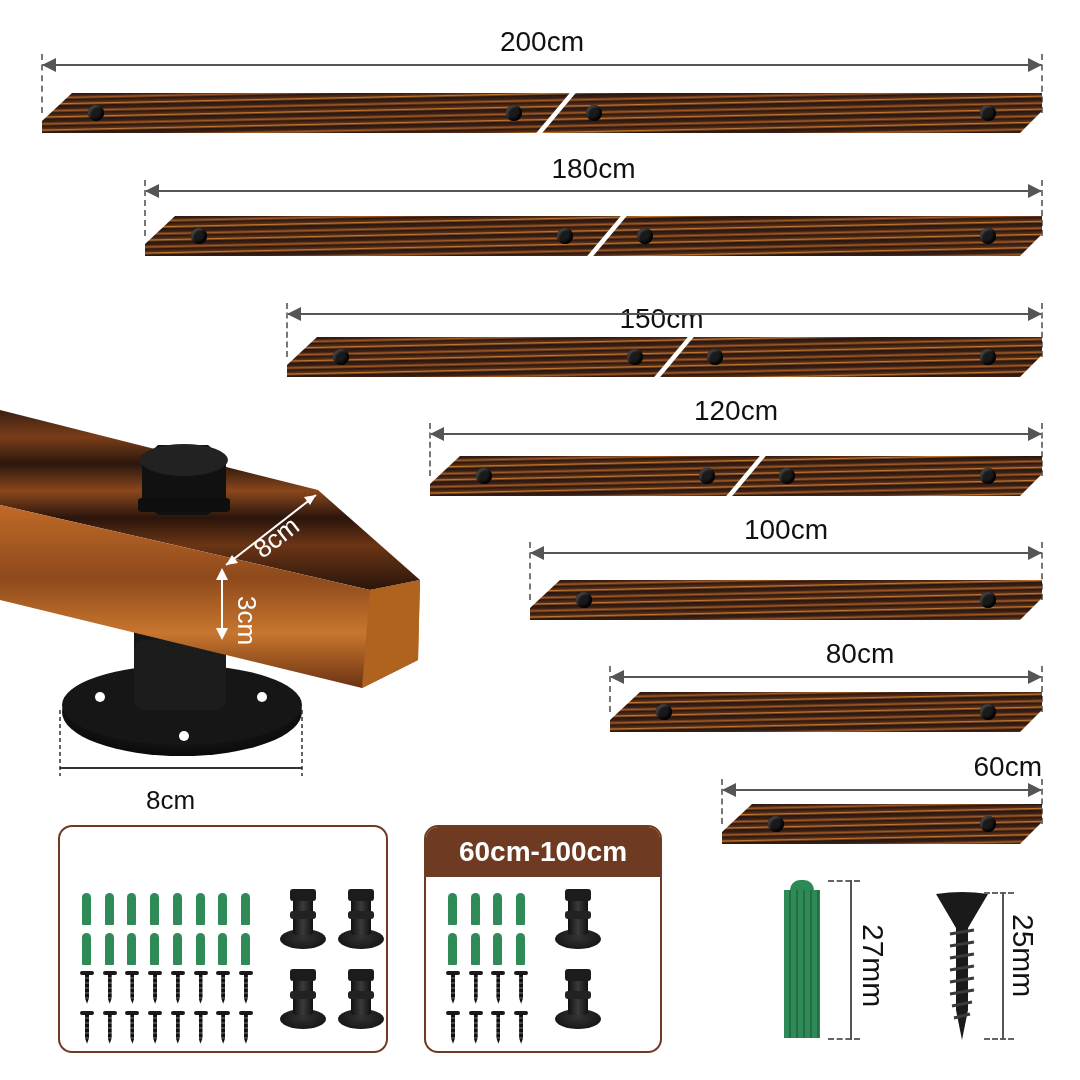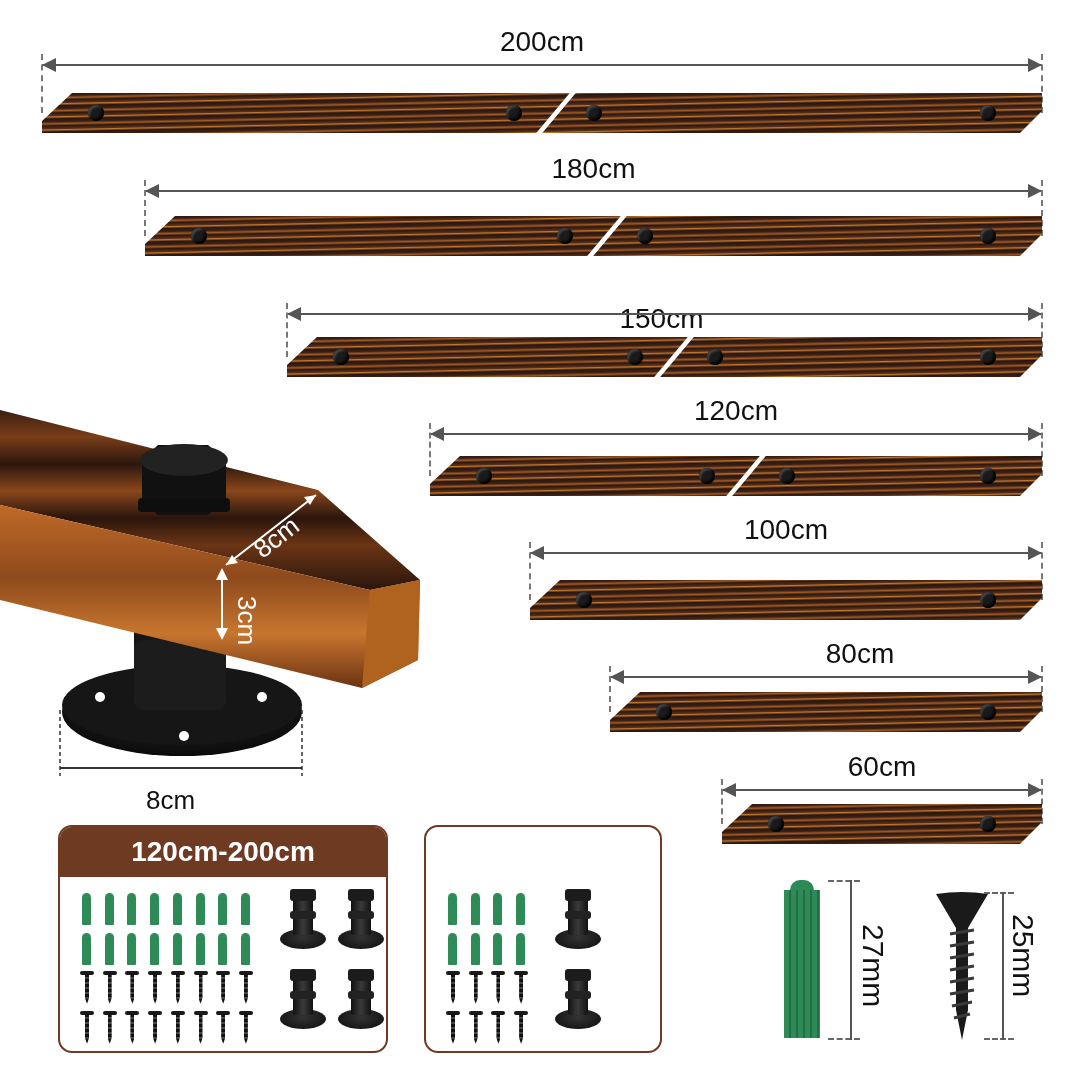--- a/index.html
+++ b/index.html
@@ -92,21 +92,21 @@
     <div>
       <div class="dimlabel" style="left: 644px; width: 432px; top: 640px;">80cm</div>
       <div class="dimline" style="left: 610px; width: 432px; top: 676px;"></div>
       <div class="tick" style="left: 609px; top: 666px; height: 46px;"></div>
       <div class="tick" style="left: 1041px; top: 666px; height: 46px;"></div>
       <div class="rail" style="left: 610px; width: 432px; top: 692px;"></div>
       <div class="bolt" style="left: 656px; top: 704px;"></div>
       <div class="bolt" style="left: 980px; top: 704px;"></div>
     </div>
     <div>
-      <div class="dimlabel" style="left: 722px; width: 320px; top: 753px;">60cm</div>
+      <div class="dimlabel" style="left: 722px; width: 320px; top: 753px; text-align: right;">60cm</div>
       <div class="dimline" style="left: 722px; width: 320px; top: 789px;"></div>
       <div class="tick" style="left: 721px; top: 779px; height: 45px;"></div>
       <div class="tick" style="left: 1041px; top: 779px; height: 45px;"></div>
       <div class="rail" style="left: 722px; width: 320px; top: 804px;"></div>
       <div class="bolt" style="left: 768px; top: 816px;"></div>
       <div class="bolt" style="left: 980px; top: 816px;"></div>
     </div>
   </div>
 
 <div class="abs" style="left:0;top:400px;width:430px;height:420px;">
@@ -162,21 +162,20 @@
     <line x1="60" y1="310" x2="60" y2="376" stroke="#333" stroke-width="1.5" stroke-dasharray="4 3"></line>
     <line x1="302" y1="310" x2="302" y2="376" stroke="#333" stroke-width="1.5" stroke-dasharray="4 3"></line>
     <line x1="60" y1="368" x2="302" y2="368" stroke="#333" stroke-width="2"></line>
   </svg>
   <div class="abs" style="left:252px;top:122px;font-size:26px;color:#fff;transform:rotate(-38deg);">8cm</div>
   <div class="abs" style="left:222px;top:196px;font-size:26px;color:#fff;transform:rotate(90deg);transform-origin:left top;left:262px;">3cm</div>
   <div class="abs" style="left:146px;top:385px;font-size:26px;color:#111;">8cm</div>
 </div>
 
 <div class="kit" style="left:58px;top:825px;width:326px;height:224px;">
-  <div class="kit-head">120cm-200cm</div>
   <div id="kit0" class="abs" style="left:0;top:52px;width:326px;height:170px;">
       <div class="anchor" style="left: 22px; top: 14px;"></div>
       <div class="anchor" style="left: 44.7px; top: 14px;"></div>
       <div class="anchor" style="left: 67.4px; top: 14px;"></div>
       <div class="anchor" style="left: 90.1px; top: 14px;"></div>
       <div class="anchor" style="left: 112.8px; top: 14px;"></div>
       <div class="anchor" style="left: 135.5px; top: 14px;"></div>
       <div class="anchor" style="left: 158.2px; top: 14px;"></div>
       <div class="anchor" style="left: 180.9px; top: 14px;"></div>
       <div class="anchor" style="left: 22px; top: 54px;"></div>
@@ -224,20 +223,21 @@
       <div class="flange" style="left: 277.6px; top: 90px;">
         <div class="base"></div>
         <div class="pipe"></div>
         <div class="ring"></div>
         <div class="cap"></div>
       </div>
     </div>
 </div>
 
 <div class="kit" style="left:424px;top:825px;width:234px;height:224px;">
+  <div class="kit-head">60cm-100cm</div>
   <div id="kit1" class="abs" style="left:0;top:52px;width:234px;height:170px;">
       <div class="anchor" style="left: 22px; top: 14px;"></div>
       <div class="anchor" style="left: 44.7px; top: 14px;"></div>
       <div class="anchor" style="left: 67.4px; top: 14px;"></div>
       <div class="anchor" style="left: 90.1px; top: 14px;"></div>
       <div class="anchor" style="left: 22px; top: 54px;"></div>
       <div class="anchor" style="left: 44.7px; top: 54px;"></div>
       <div class="anchor" style="left: 67.4px; top: 54px;"></div>
       <div class="anchor" style="left: 90.1px; top: 54px;"></div>
       <div class="screw" style="left: 20px; top: 92px;"></div>

